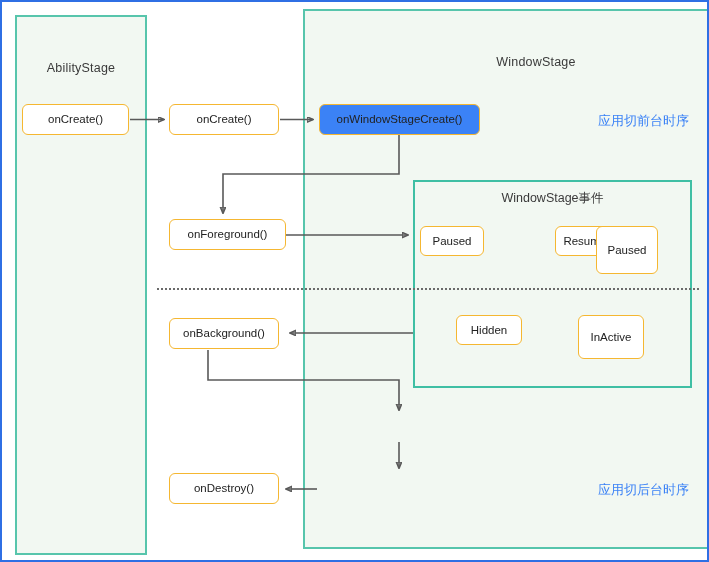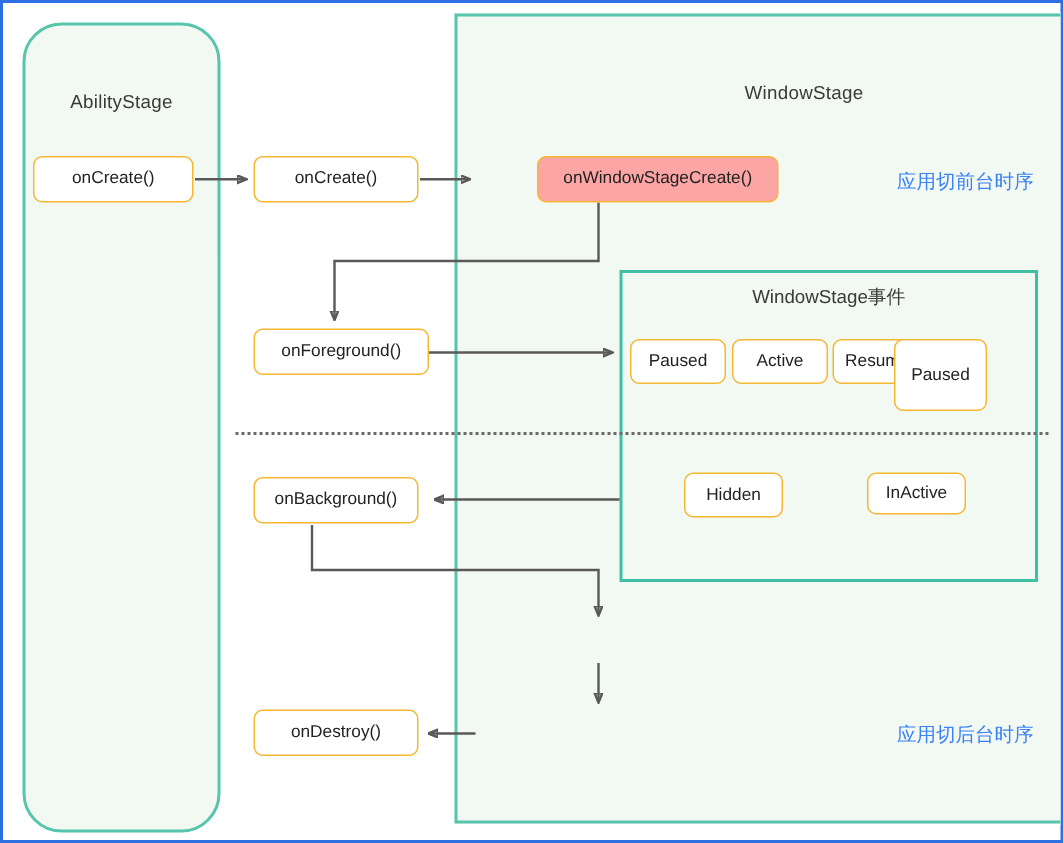--- a/index.html
+++ b/index.html
@@ -46,21 +46,21 @@
     display: flex;
     align-items: center;
     justify-content: center;
     font-size: 11.5px;
     color: #222222;
     text-align: center;
     line-height: 1.1;
     white-space: nowrap;
   }
   .node.white { background: #ffffff; }
-  .node.amber { background: #fca5a5; margin-left: 39px; }
+  .node.amber { background: #3b82f6; }
 
   
   .evt-group {
     position: absolute;
     background: #f2f8f2;
     border: 2px solid #3fbfa4;
     box-sizing: border-box;
   }
   .evt-title {
     position: absolute;
@@ -96,21 +96,21 @@
     height: 562px;
     pointer-events: none;
   }
   #connectors path, #connectors line { fill: none; stroke: #595959; stroke-width: 1.6px; }
 </style>
 </head>
 <body>
 
 <div id="canvas">
 
-  <div class="lane" style="left:13px; top:13px; width:132px; height:540px;border-radius:26px;">
+  <div class="lane" style="left:13px; top:13px; width:132px; height:540px;">
     <div class="lane-title">AbilityStage</div>
   </div>
 
 
   <div class="lane" style="left:301px; top:7px; width:466px; height:540px;">
     <div class="lane-title">WindowStage</div>
   </div>
 
   <div class="evt-group" style="left:411px; top:178px; width:279px; height:208px;">
     <div class="evt-title">WindowStage事件</div>
@@ -151,27 +151,26 @@
   <div class="node white" style="left:167px; top:217px; width:117px; height:31px;">onForeground()</div>
 
   <div class="node white" style="left:167px; top:316px; width:110px; height:31px;">onBackground()</div>
 
 
 
   <div class="node white" style="left:167px; top:471px; width:110px; height:31px;">onDestroy()</div>
 
   <div class="node white" style="left:418px; top:224px; width:64px; height:30px;">Paused</div>
 
-  <div class="node white" style="left:486px; top:224px; width:64px; height:30px;">Active</div>
 
   <div class="node white" style="left:553px; top:224px; width:66px; height:30px;">Resumed</div>
 
   <div class="node white" style="left:594px; top:224px; width:62px; height:48px;">Paused</div>
 
   <div class="node white" style="left:454px; top:313px; width:66px; height:30px;">Hidden</div>
 
-  <div class="node white" style="left:576px; top:313px; width:66px; height:28px;">InActive</div>
+  <div class="node white" style="left:576px; top:313px; width:66px; height:44px;">InActive</div>
 
   <div class="side-label" style="left:596px; top:110px;">应用切前台时序</div>
 
   <div class="side-label" style="left:596px; top:479px;">应用切后台时序</div>
 
 </div>
 
 </body></html>

